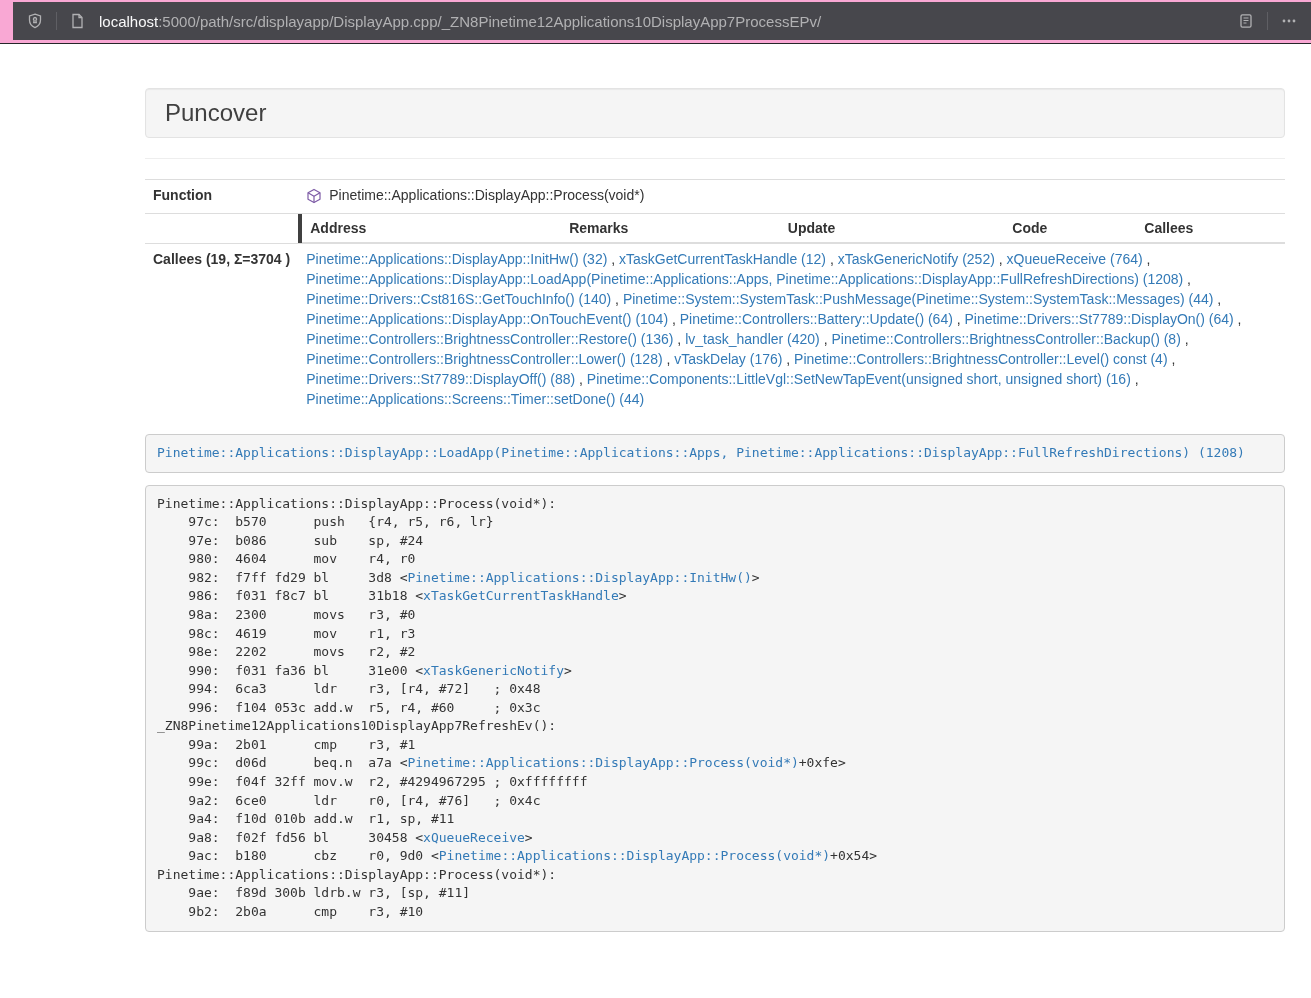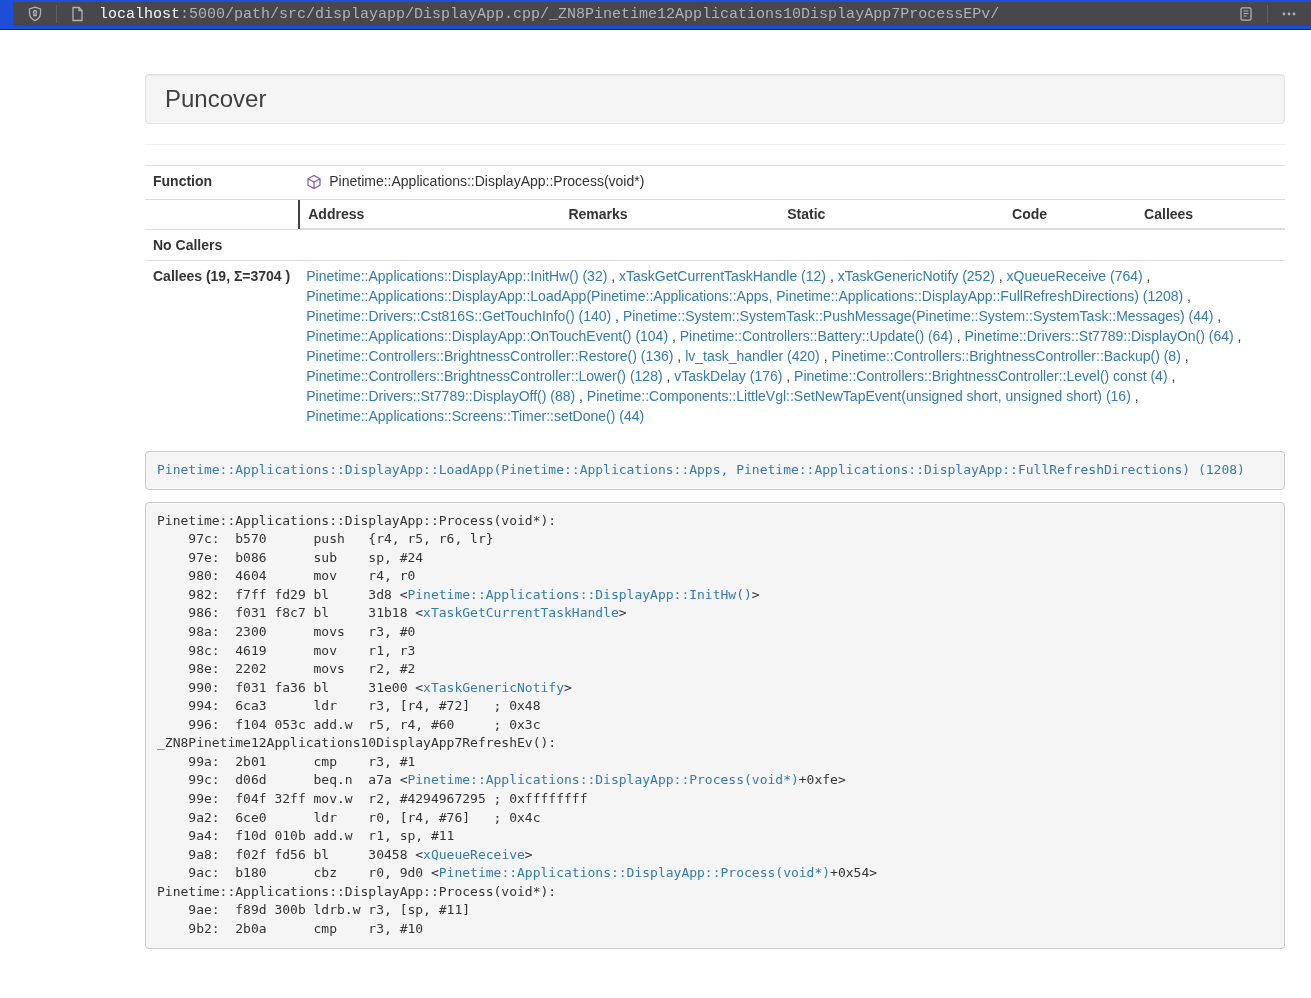--- a/index.html
+++ b/index.html
@@ -3,22 +3,22 @@
 <meta charset="utf-8">
 <style>
   * { box-sizing: border-box; }
   html,body { margin:0; padding:0; }
   body {
     width:1311px; height:998px; overflow:hidden; background:#fff;
     font-family:"Liberation Sans", sans-serif; font-size:14px; color:#333;
   }
   
   .toolbar {
-    height:30px; background:#1d4ed8; border-bottom:1px solid #26262a;
-    position:relative; display:flex; align-items:stretch;font-family:Liberation Mono, monospace;
+    height:44px; background:#f9a8d4; border-bottom:1px solid #26262a;
+    position:relative; display:flex; align-items:stretch;
   }
   .urlbar {
     position:absolute; left:13px; right:0; top:2px; bottom:3px;
     background:#47474c; display:flex; align-items:center; padding:0 8px;
   }
   .urlbar .vsep { width:1px; height:18px; background:#5f5f64; margin:0 7px; }
   .urlbar svg { display:block; }
   .url-text { font-size:15px; color:#b1b1b3; margin-left:8px; white-space:nowrap; overflow:hidden; flex:1; }
   .url-text .host { color:#f9f9fa; }
   .icon-btn { display:flex; align-items:center; justify-content:center; padding:0 6px; cursor:pointer; }
@@ -37,21 +37,21 @@
   .crumbs .line-no { color:#333; }
   
   table.info { width:100%; border-collapse:collapse; margin-bottom:20px; }
   table.info > tbody > tr > th,
   table.info > tbody > tr > td {
     border-top:1px solid #ddd; padding:5px 8px; text-align:left;
     vertical-align:top; line-height:20px; font-size:14px;margin-left:32px;
   }
   table.info > tbody > tr > th { width:139px; white-space:nowrap; font-weight:bold; }
   td.nested { padding:0 !important; }
-  table.metrics { width:100%; border-collapse:collapse; border-left:2px solid #404040; }
+  table.metrics { width:100%; border-collapse:collapse; border-left:4px solid #404040; }
   table.metrics th {
     padding:4px 8px; text-align:left; font-weight:bold; line-height:20px;
     border-bottom:1px solid #ddd;
   }
   table.metrics td { padding:8px; line-height:20px; }
   .col-address{width:26.5%} .col-remarks{width:22.2%} .col-stack{width:22.8%}
   .col-code{width:13.4%} .col-static{width:15.1%}
   .fn-name { display:inline-flex; align-items:center; gap:7px; }
   .fn-name svg { flex:none; position:relative; top:1px; }
   .callees { line-height:20px; }
@@ -133,31 +133,27 @@
               <col class="col-address">
                 <col class="col-remarks">
                 <col class="col-stack">
                 <col class="col-code">
                 <col class="col-static">
             </colgroup>
             <tbody>
               <tr>
                 <th>Address</th>
                 <th>Remarks</th>
-                <th>Static</th>
+                <th>Update</th>
                 <th>Code</th>
                 <th>Callees</th>
               </tr>
             </tbody>
           </table>
         </td>
-      </tr>
-      <tr>
-        <th>No Callers</th>
-        <td></td>
       </tr>
       <tr>
         <th>Callees (19, Σ=3704 )</th>
         <td>
             <div class="callees"><a href="#">Pinetime::Applications::DisplayApp::InitHw() (32)</a><span class="sep"> , </span><a href="#">xTaskGetCurrentTaskHandle (12)</a><span class="sep"> , </span><a href="#">xTaskGenericNotify (252)</a><span class="sep"> , </span><a href="#">xQueueReceive (764)</a><span class="sep"> , </span><a href="#">Pinetime::Applications::DisplayApp::LoadApp(Pinetime::Applications::Apps, Pinetime::Applications::DisplayApp::FullRefreshDirections) (1208)</a><span class="sep"> , </span><a href="#">Pinetime::Drivers::Cst816S::GetTouchInfo() (140)</a><span class="sep"> , </span><a href="#">Pinetime::System::SystemTask::PushMessage(Pinetime::System::SystemTask::Messages) (44)</a><span class="sep"> , </span><a href="#">Pinetime::Applications::DisplayApp::OnTouchEvent() (104)</a><span class="sep"> , </span><a href="#">Pinetime::Controllers::Battery::Update() (64)</a><span class="sep"> , </span><a href="#">Pinetime::Drivers::St7789::DisplayOn() (64)</a><span class="sep"> , </span><a href="#">Pinetime::Controllers::BrightnessController::Restore() (136)</a><span class="sep"> , </span><a href="#">lv_task_handler (420)</a><span class="sep"> , </span><a href="#">Pinetime::Controllers::BrightnessController::Backup() (8)</a><span class="sep"> , </span><a href="#">Pinetime::Controllers::BrightnessController::Lower() (128)</a><span class="sep"> , </span><a href="#">vTaskDelay (176)</a><span class="sep"> , </span><a href="#">Pinetime::Controllers::BrightnessController::Level() const (4)</a><span class="sep"> , </span><a href="#">Pinetime::Drivers::St7789::DisplayOff() (88)</a><span class="sep"> , </span><a href="#">Pinetime::Components::LittleVgl::SetNewTapEvent(unsigned short, unsigned short) (16)</a><span class="sep"> , </span><a href="#">Pinetime::Applications::Screens::Timer::setDone() (44)</a></div>
           </td>
       </tr>
     </tbody>
   </table>
 

